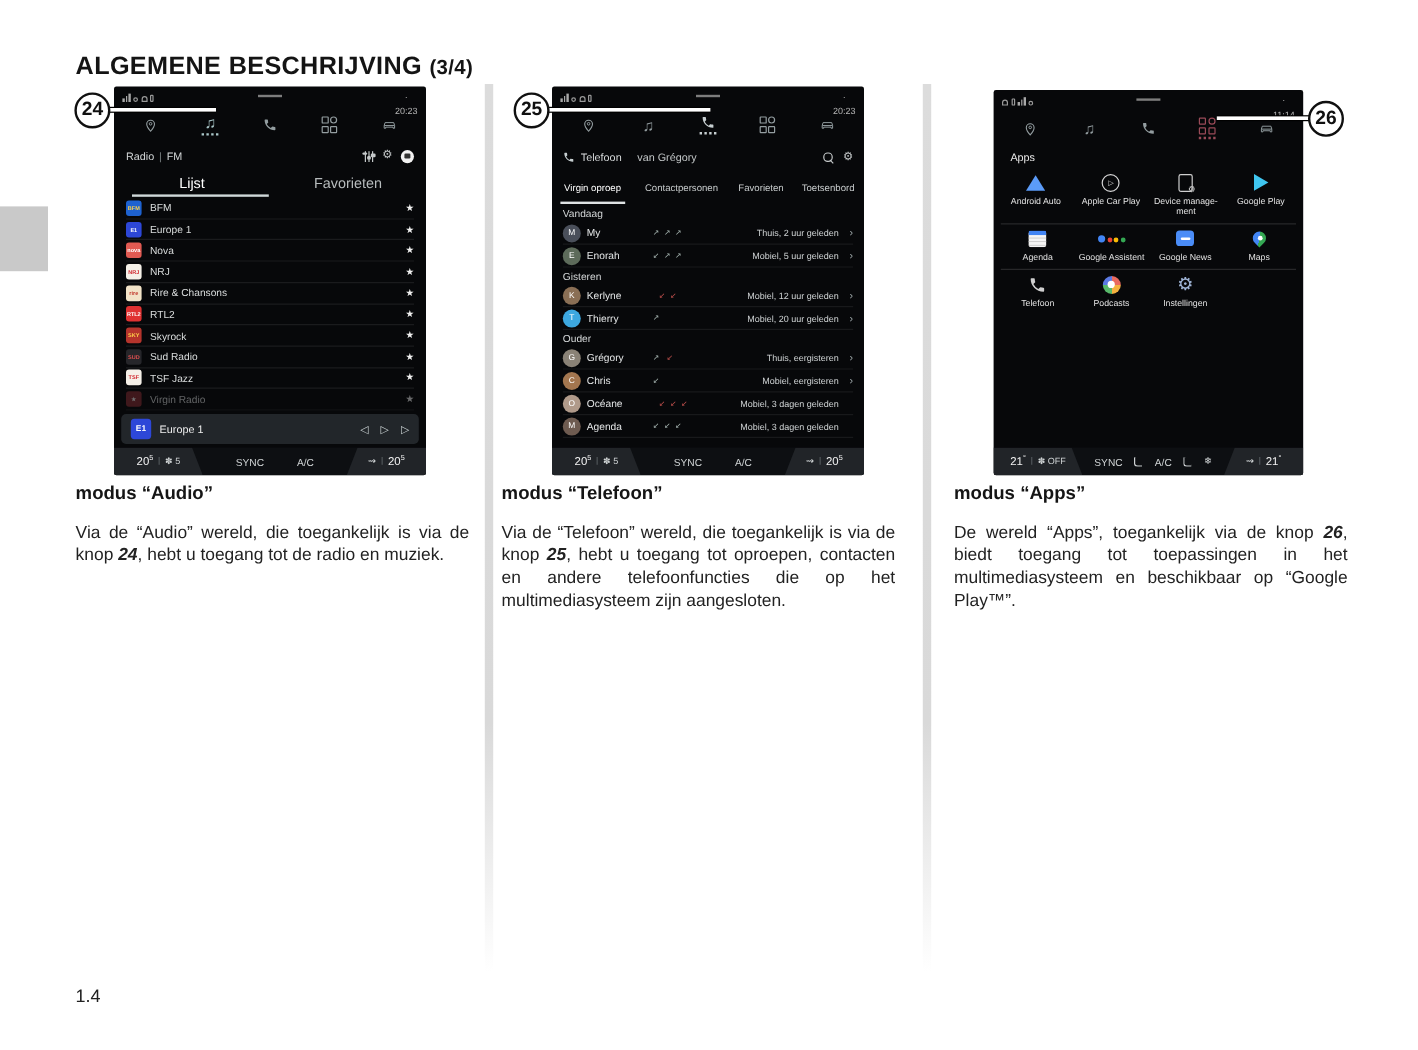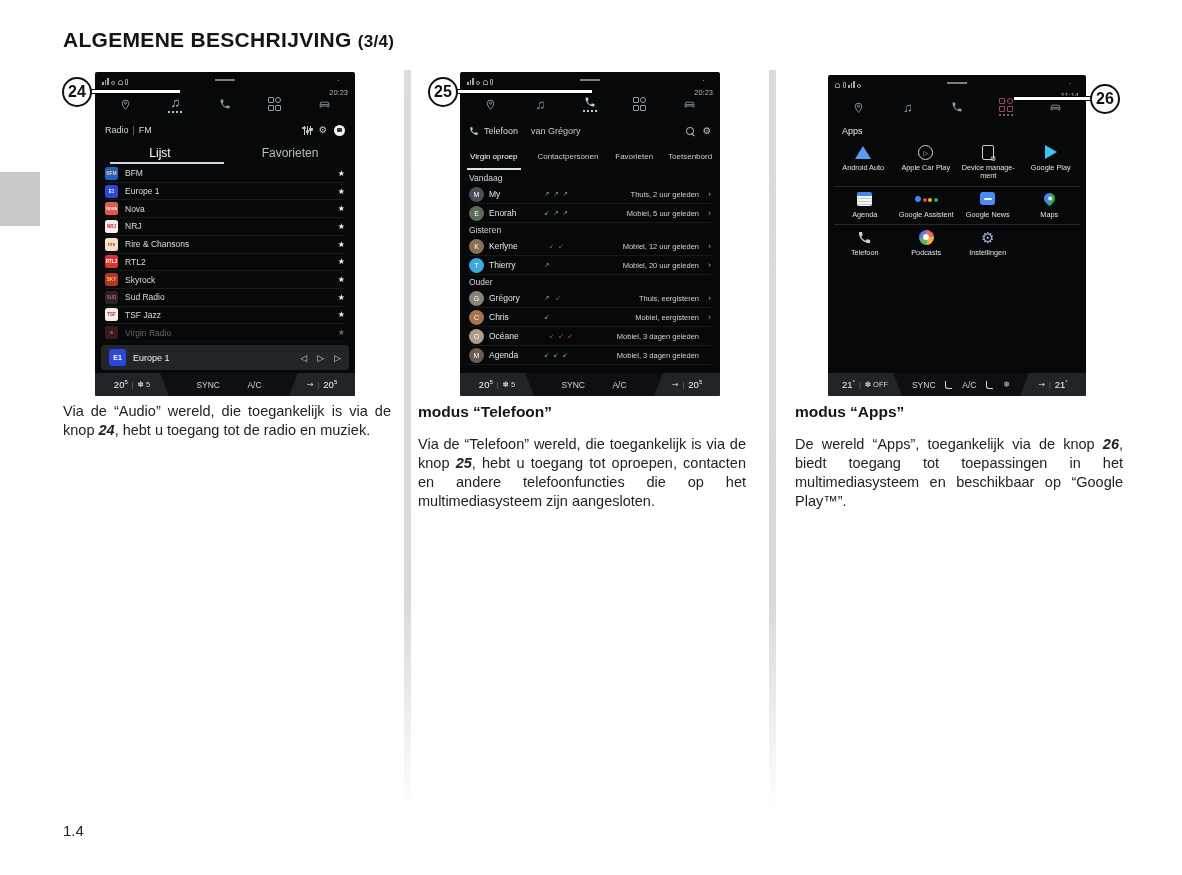--- a/index.html
+++ b/index.html
@@ -1,21 +1,21 @@
 <!DOCTYPE html>
 <html><head>
 <meta charset="utf-8">
 <style>
   * { margin:0; padding:0; box-sizing:border-box; }
   html,body { background:#fff; }
   .page { position:relative; width:1182px; height:875px; background:#fff;
           font-family:"Liberation Sans", sans-serif; color:#1c1c1c; overflow:hidden; }
 
   
-  .title { position:absolute; left:63px; top:28px; font-size:21px; font-weight:bold;
+  .title { position:absolute; left:63px; top:44px; font-size:21px; font-weight:bold;
            letter-spacing:.3px; color:#141414; }
   .title .suffix { font-size:17px; }
   .thumb-tab { position:absolute; left:0; top:172px; width:40px; height:54px; background:#c9c9c9; }
   .divider { position:absolute; top:70px; width:7px; height:740px;
              background:linear-gradient(to bottom,#dcdcdc 0%,#d9d9d9 72%,rgba(217,217,217,0) 100%); }
   .divider.d1 { left:404px; } .divider.d2 { left:769px; }
   .page-num { position:absolute; left:63px; top:822px; font-size:15px; color:#222; }
 
   
   .callout { position:absolute; width:30px; height:30px; border:2px solid #101010; border-radius:50%;
@@ -647,20 +647,21 @@
       </span>
       <span class="cl-right">
         <span class="cl-ico">⇝</span>
         <span class="cl-pipe">|</span>
         <span class="temp"><span>21</span><sup>°</sup></span>
       </span>
     </div>
   </div>
 
   <div class="col col1">
+    <h3>modus “Audio”</h3>
     <p><span>Via de “Audio” wereld, die toegankelijk is via de knop </span><span class="knopref">24</span><span>, hebt u toegang tot de radio en muziek.</span></p>
   </div>
 
   <div class="col col2">
     <h3>modus “Telefoon”</h3>
     <p><span>Via de “Telefoon” wereld, die toegankelijk is via de knop </span><span class="knopref">25</span><span>, hebt u toegang tot oproepen, contacten en andere telefoonfuncties die op het multimediasysteem zijn aangesloten.</span></p>
   </div>
 
   <div class="col col3">
     <h3>modus “Apps”</h3>

